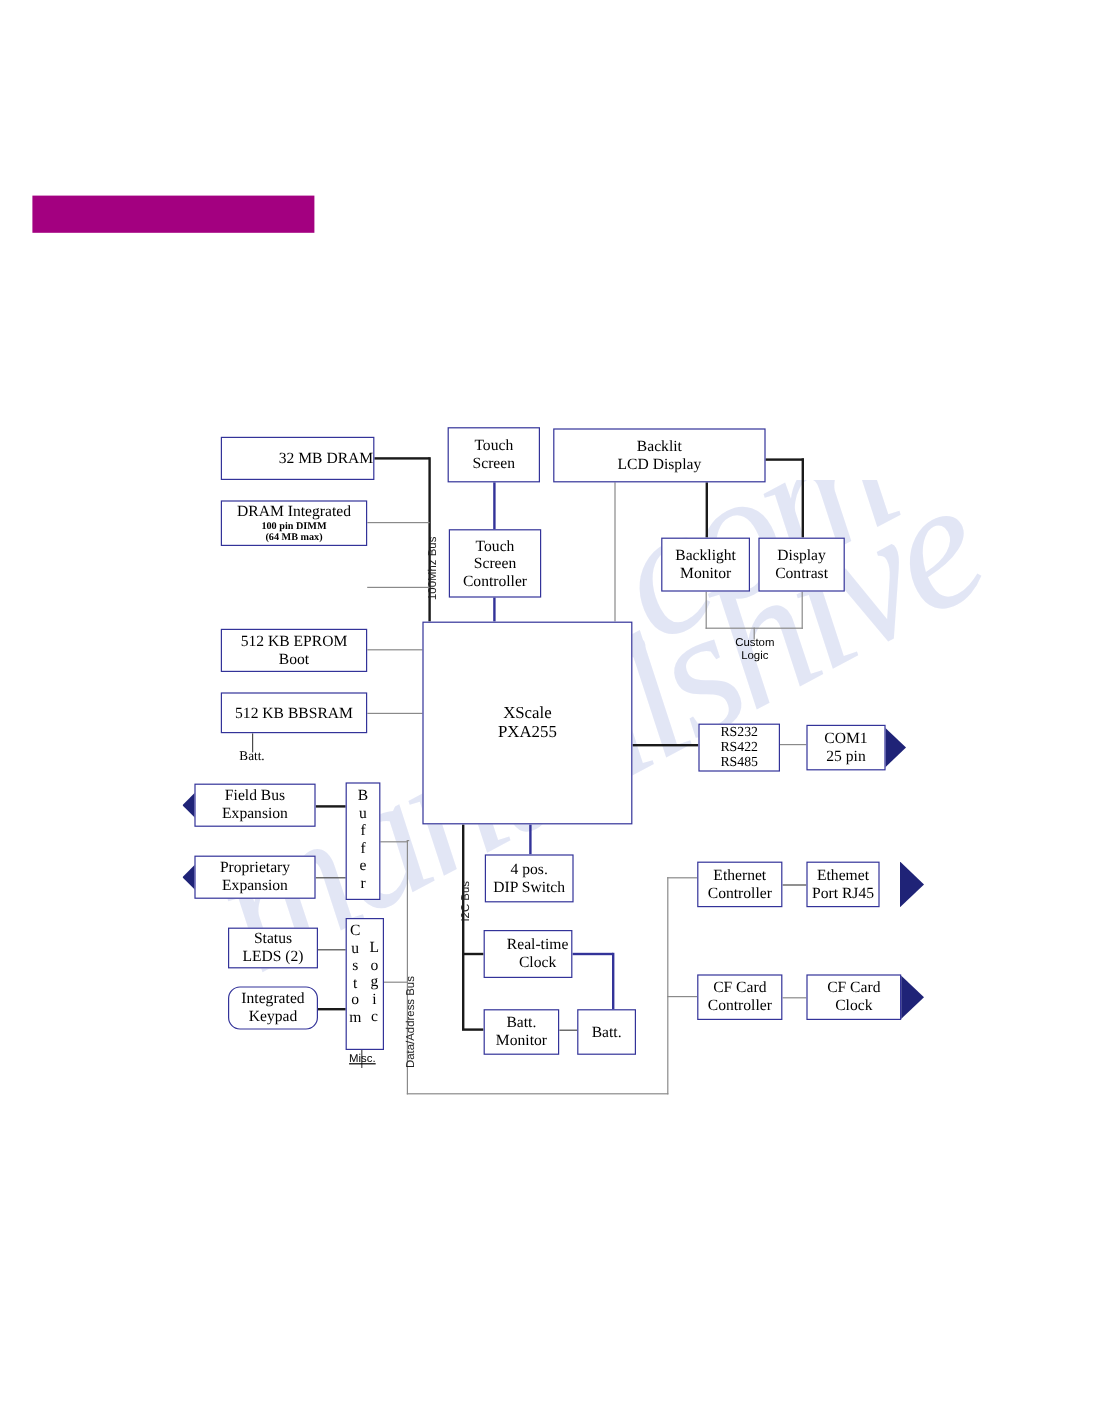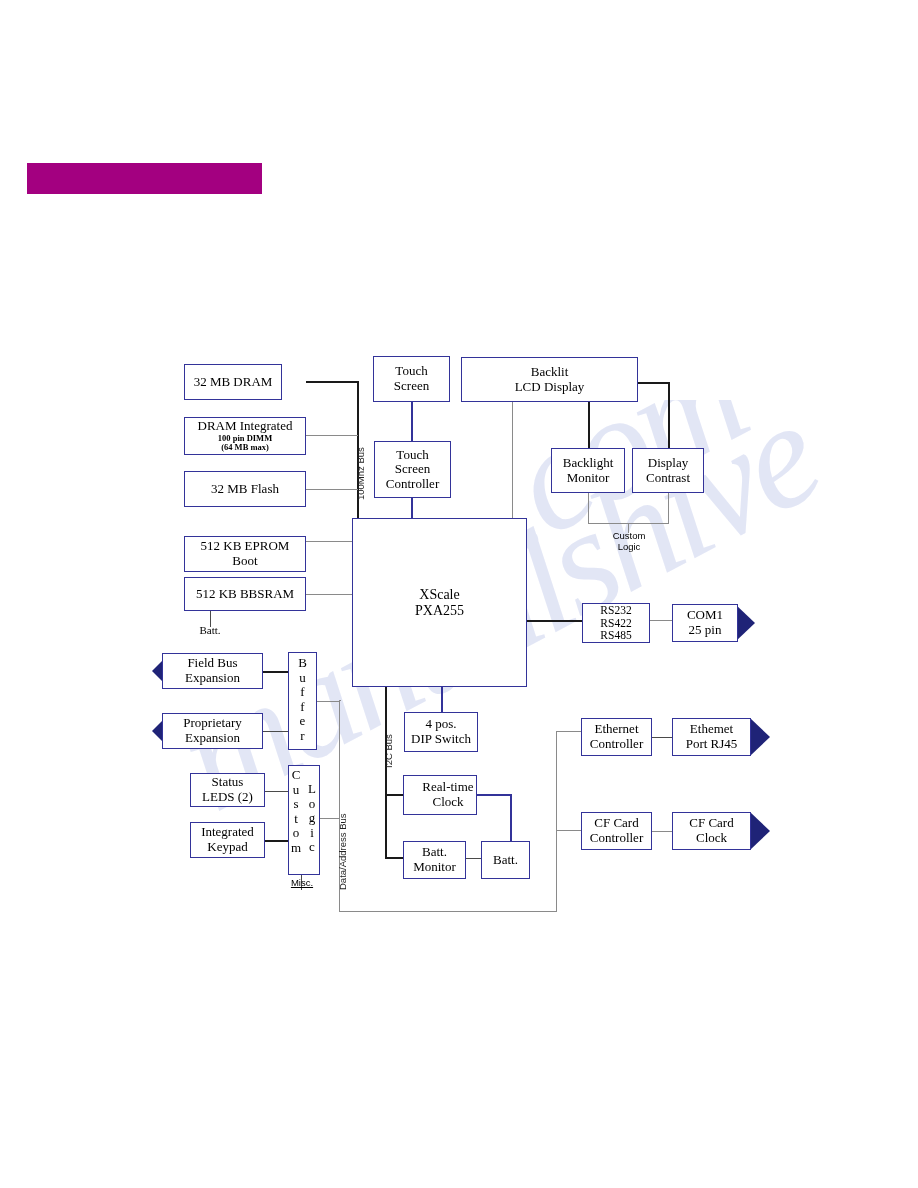--- a/index.html
+++ b/index.html
@@ -230,35 +230,32 @@
     <div class="ln-h" style="left:652px; top:737px; width:20px;"></div>
     <div class="ln-h gray" style="left:652px; top:831px; width:20px;"></div>
 
     <div class="arrowbox-l" style="left:152px; top:653px; width:18px; height:36px; clip-path:polygon(100% 0, 100% 100%, 0 50%);"></div>
     <div class="arrowbox-l" style="left:152px; top:713px; width:18px; height:36px; clip-path:polygon(100% 0, 100% 100%, 0 50%);"></div>
 
     <div class="arrowbox-r" style="left:735px; top:604px; width:20px; height:38px; clip-path:polygon(0 0, 0 100%, 100% 50%);"></div>
     <div class="arrowbox-r" style="left:750px; top:718px; width:20px; height:38px; clip-path:polygon(0 0, 0 100%, 100% 50%);"></div>
     <div class="arrowbox-r" style="left:750px; top:812px; width:20px; height:38px; clip-path:polygon(0 0, 0 100%, 100% 50%);"></div>
 
-    <div class="nbox" style="left:184px; top:364px; width:98px; height:36px;">
+    <div class="nbox" style="left:184px; top:364px; width:128px; height:36px;align-items:flex-end;">
       <span class="ln">32 MB DRAM</span>
     </div>
 
     <div class="nbox" style="left:184px; top:417px; width:122px; height:38px;">
       <span class="ln">DRAM Integrated</span>
       <span class="ln sub">100 pin DIMM</span>
       <span class="ln sub">(64 MB max)</span>
     </div>
 
-    <div class="nbox" style="left:184px; top:471px; width:122px; height:36px;">
-      <span class="ln">32 MB Flash</span>
-    </div>
-
-    <div class="nbox" style="left:184px; top:524px; width:122px; height:36px;margin-top:12px;">
+
+    <div class="nbox" style="left:184px; top:524px; width:122px; height:36px;">
       <span class="ln">512 KB EPROM</span>
       <span class="ln">Boot</span>
     </div>
 
     <div class="nbox" style="left:184px; top:577px; width:122px; height:34px;">
       <span class="ln">512 KB BBSRAM</span>
     </div>
 
     <div class="plabel" style="left:186px; top:624px; width:48px;">Batt.</div>
 
@@ -280,21 +277,21 @@
       <span>f</span>
       <span>e</span>
       <span>r</span>
     </div>
 
     <div class="nbox" style="left:190px; top:773px; width:75px; height:34px;">
       <span class="ln">Status</span>
       <span class="ln">LEDS (2)</span>
     </div>
 
-    <div class="nbox" style="left:190px; top:822px; width:75px; height:36px;">
+    <div class="nbox" style="left:190px; top:822px; width:75px; height:36px;border-radius:10px;">
       <span class="ln">Integrated</span>
       <span class="ln">Keypad</span>
     </div>
 
     <div class="nbox" style="left:288px; top:765px; width:32px; height:110px;"></div>
     <div class="vstack" style="left:288px; top:768px; width:16px;">
       <span>C</span>
       <span>u</span>
       <span>s</span>
       <span>t</span>
@@ -375,21 +372,21 @@
 
     <div class="nbox" style="left:481px; top:841px; width:49px; height:38px;">
       <span class="ln">Batt.</span>
     </div>
 
     <div class="nbox" style="left:581px; top:718px; width:71px; height:38px;">
       <span class="ln">Ethernet</span>
       <span class="ln">Controller</span>
     </div>
 
-    <div class="nbox" style="left:672px; top:718px; width:79px; height:38px;">
+    <div class="nbox" style="left:672px; top:718px; width:61px; height:38px;">
       <span class="ln">Ethemet</span>
       <span class="ln">Port RJ45</span>
     </div>
 
     <div class="nbox" style="left:581px; top:812px; width:71px; height:38px;">
       <span class="ln">CF Card</span>
       <span class="ln">Controller</span>
     </div>
 
     <div class="nbox" style="left:672px; top:812px; width:79px; height:38px;">

